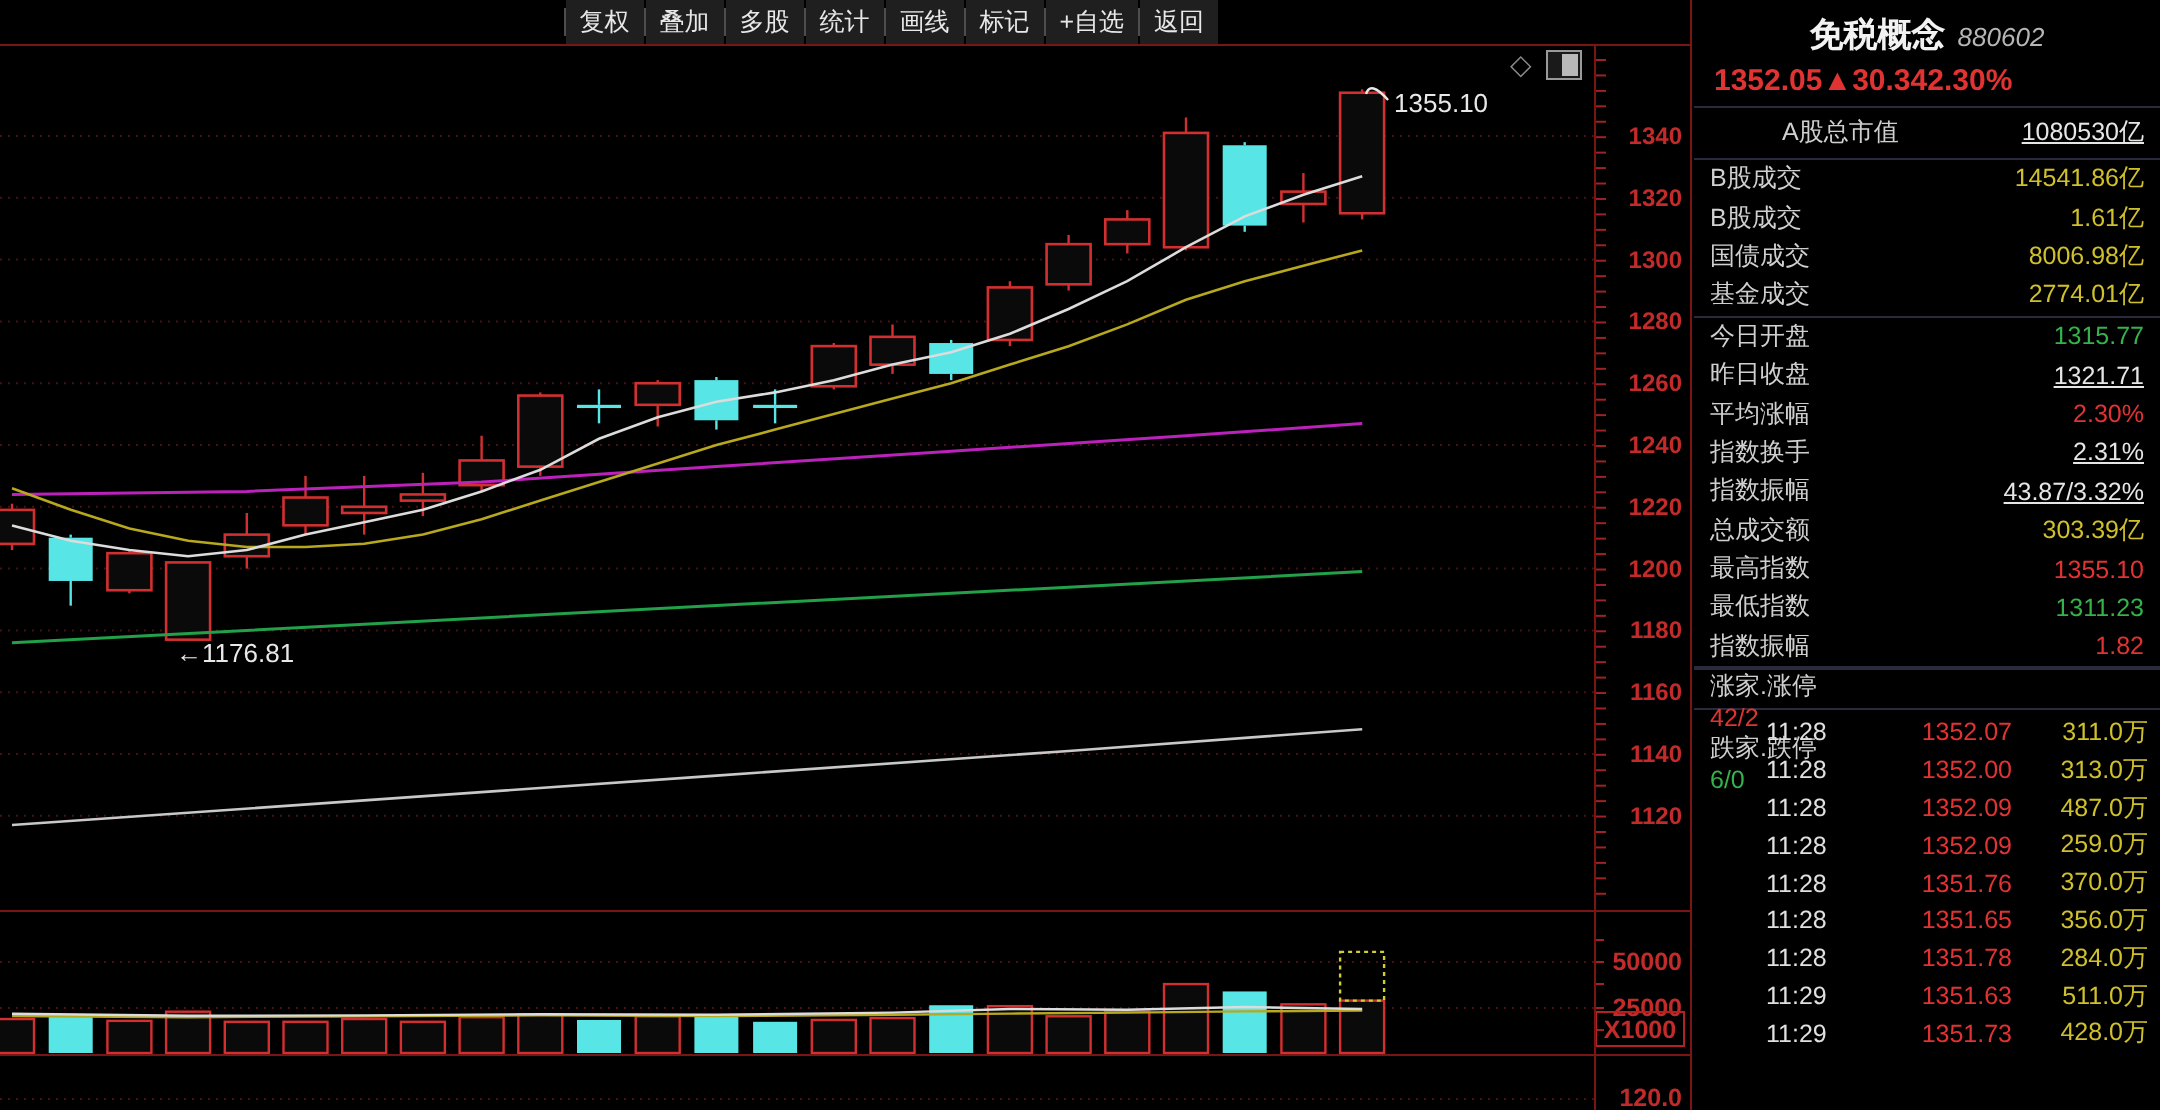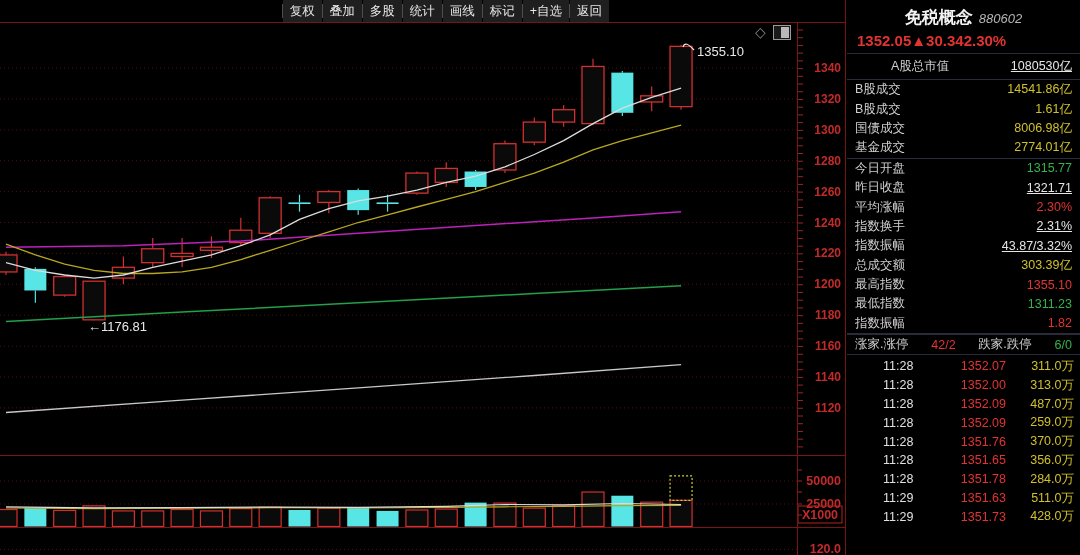--- a/index.html
+++ b/index.html
@@ -29,21 +29,21 @@
   .divider{height:1px;background:#2a2a3d;margin:0;}
   .info-row{display:flex;justify-content:space-between;align-items:center;height:19.4px;padding:0 8px;}
   .info-row.tall{height:25px;padding-left:44px;}
   .i-label{color:#cfcfcf;}
   .red{color:#e23333;} .yellow{color:#d0c02c;} .green{color:#36b24a;}
   .white{color:#e6e6e6;text-decoration:underline;}
   #board-row{display:flex;justify-content:space-between;align-items:center;height:22px;padding:0 6px 0 8px;}
   #board-vals{display:flex;align-items:center;gap:5px;}
   .board-link{color:#d0c02c;}
   #board-icon{color:#b9b9b9;font-size:12px;}
-  #breadth-row{display:flex;justify-content:space-between;align-items:center;height:19px;padding:0 8px;}
+  #breadth-row{display:flex;justify-content:space-between;align-items:flex-start;height:19px;padding:0 8px;flex-direction:column;}
   #tick-list{padding-top:2px;}
   .tick-row{display:flex;align-items:center;height:18.8px;margin-left:28px;}
   .tk-t{width:48px;padding-left:8px;color:#e0e0e0;}
   .tk-p{flex:1;text-align:right;color:#e23333;}
   .tk-v{width:68px;text-align:right;padding-right:6px;color:#d0c02c;}
 </style>
 </head>
 <body>
 
 <div id="stage">

